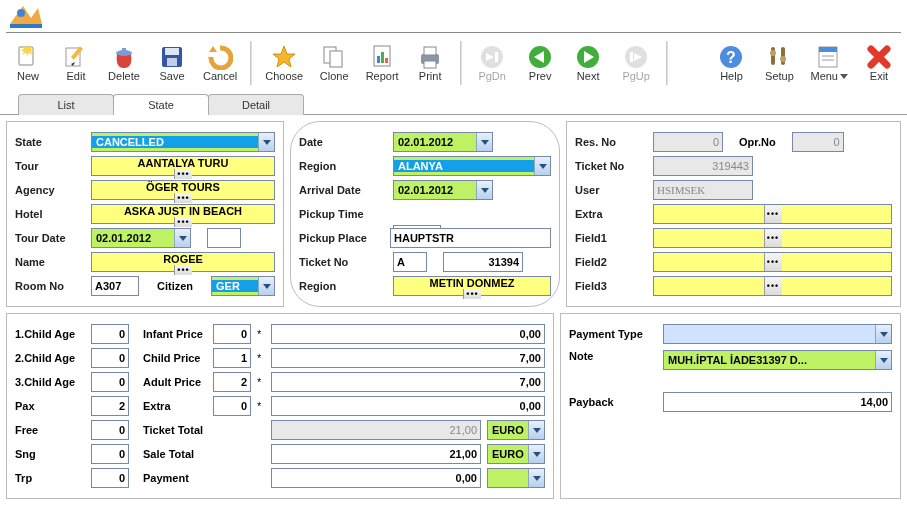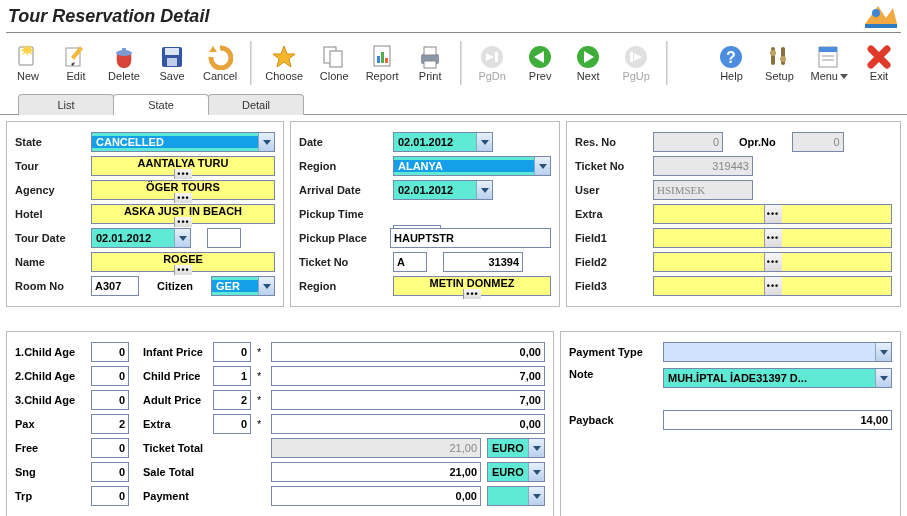--- a/index.html
+++ b/index.html
@@ -28,68 +28,67 @@
          background: #e8e8e8; border: 1px solid #aaa; border-bottom: none;
          border-radius: 4px 4px 0 0; cursor: pointer; margin-right: -1px; position: relative; }
   .tab.active { background: #fff; font-weight: normal; z-index: 2; }
   .tabline { border-top: 1px solid #999; margin-top: -1px; }
 
   .content { padding: 6px 6px; }
 
   .panel-row { display: flex; gap: 6px; }
   .panel { border: 1px solid #bbb; padding: 8px 8px; }
   .panel1 { width: 278px; }
-  .panel2 { width: 270px; }
+  .panel2 { width: 270px; border-radius: 30px; }
   .panel3 { flex: 1; }
 
   .row { display: flex; align-items: center; height: 24px; gap: 16px; }
   .label { width: 60px; font-size: 11px; font-weight: bold; color: #222; }
   .panel2 .label { width: 78px; }
   .panel3 .label { width: 62px; }
 
   .input { height: 20px; border: 1px solid #78a; font-size: 11px; padding: 0 3px; background: #fff; }
-  .combo { display: flex; align-items: center; height: 20px; border: 1px solid #78a; background: #5eead4; }
+  .combo { display: flex; align-items: center; height: 20px; border: 1px solid #78a; background: #bef264; }
   .combo .combo-text { flex: 1; padding: 0 4px; font-size: 11px; }
   .combo .combo-arrow { width: 16px; height: 18px; background: linear-gradient(#e8f0fb,#b8d0ee);
                         border-left: 1px solid #8ab; display: flex; align-items: center; justify-content: center; }
   .combo .combo-arrow svg { width: 8px; height: 8px; }
 
   .picker { display: flex; align-items: center; height: 20px; border: 1px solid #78a; flex-direction: column; }
   .picker .picker-text { flex: 1; padding: 0 4px; font-size: 11px; }
   .picker .picker-btn { width: 18px; height: 18px; background: linear-gradient(#f6f6f6,#dcdcdc);
                         border-left: 1px solid #999; display: flex; align-items: center;
                         justify-content: center; font-weight: bold; font-size: 9px; letter-spacing: 1px; }
 
   .bg-yellow { background: #ffff80 !important; }
   .bg-blue-sel { background: #14a0e8 !important; color: #fff; }
   .bg-gray { background: #e8e8e8 !important; color: #888; }
   .right { text-align: right; }
 
-  .bottom { display: flex; gap: 6px; margin-top: 24px; }
+  .bottom { display: flex; gap: 6px; margin-top: 6px; }
   .bottom-left { width: 548px; border: 1px solid #bbb; padding: 8px; }
   .bottom-right { flex: 1; border: 1px solid #bbb; padding: 8px; }
 
   .numrow { display: flex; align-items: center; height: 24px; gap: 6px; }
   .numrow .nl1 { width: 70px; font-size: 11px; font-weight: bold; }
   .numrow .ni1 { width: 38px; }
   .numrow .nl2 { width: 72px; font-size: 11px; font-weight: bold; padding-left: 8px; }
   .numrow .ni2 { width: 38px; }
   .numrow .star { width: 8px; font-size: 11px; }
   .numrow .ni3 { flex: 1; }
   .numrow .cur { width: 58px; }
 
   .br-row { display: flex; align-items: center; height: 24px; gap: 4px; }
   .br-row .brlabel { width: 90px; font-size: 11px; font-weight: bold; }
   .br-row .brinput { flex: 1; }
 </style>
 </head>
 <body>
 
 <div class="header">
-  <div class="header-title">Tour Reservation Detail</div>
   <span class="header-icon">
     <svg viewBox="0 0 36 28">
         <polygon points="2,22 15,4 23,16 30,6 34,22" fill="#f4a840"></polygon>
         <circle cx="13" cy="11" r="4" fill="#3b86d6"></circle>
         <rect x="2" y="22" width="32" height="4" fill="#2e7bc2"></rect>
       </svg>
   </span>
 </div>
 <div class="title-line"></div>
 

